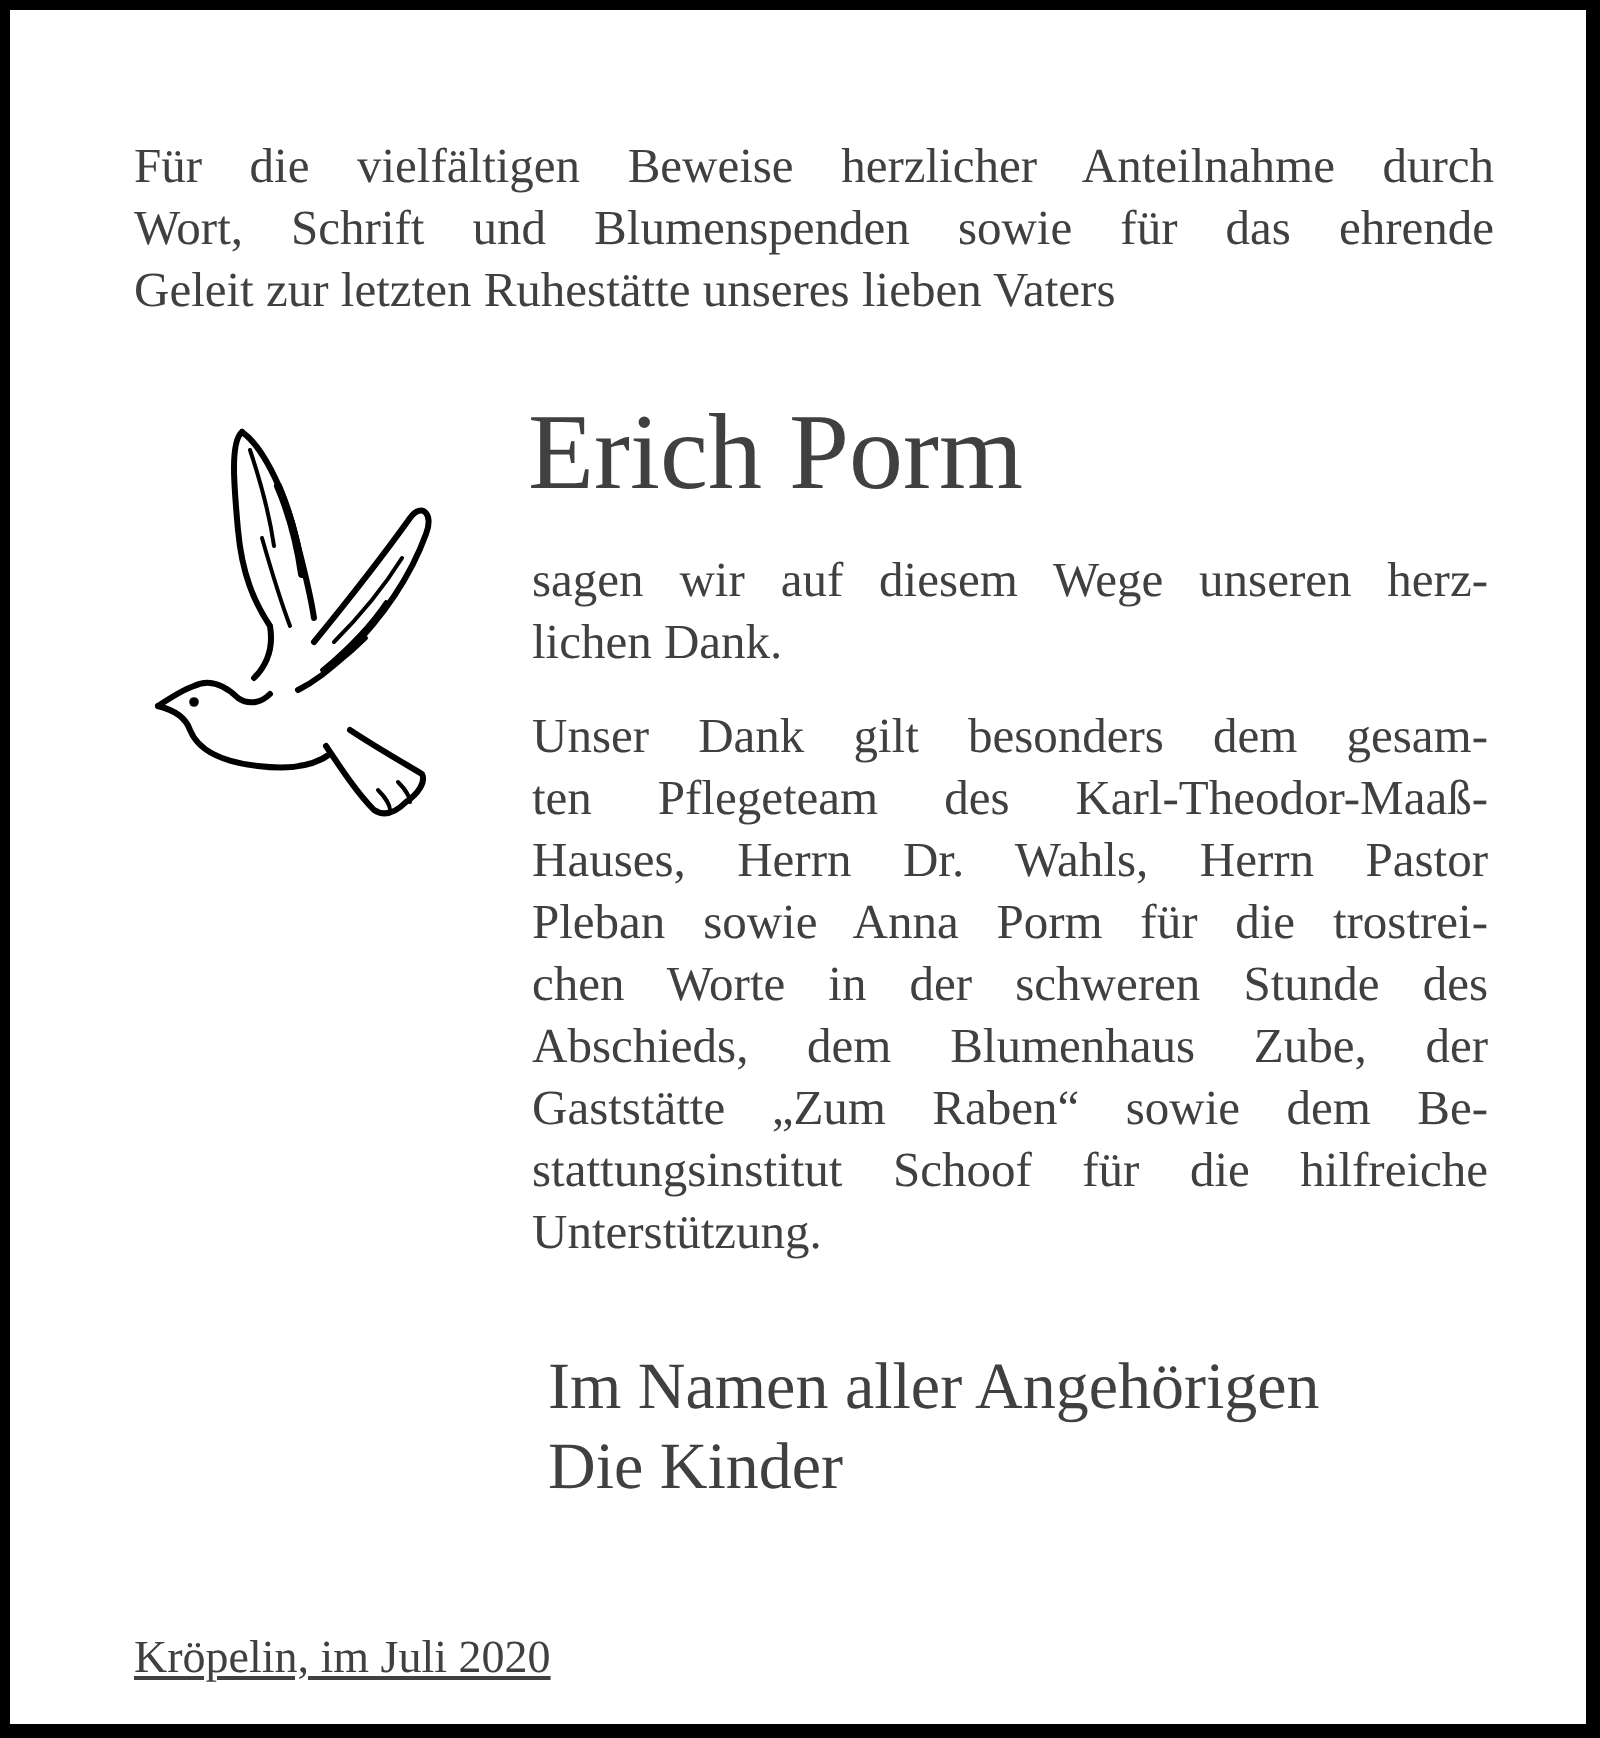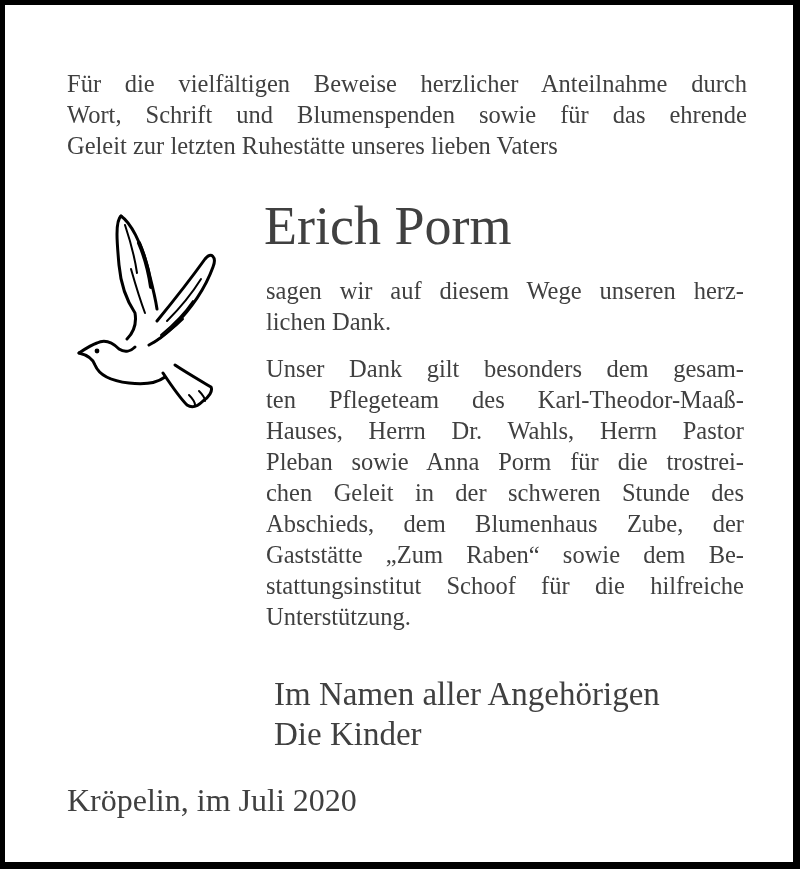--- a/index.html
+++ b/index.html
@@ -27,22 +27,22 @@
       position: absolute; left: 261px; top: 270px; width: 478px;
       font-size: 24.5px; line-height: 31px;
     }
     .body .line { display: block; white-space: nowrap; }
     .body .just { text-align: justify; text-align-last: justify; }
     .p2 { margin-top: 16px; }
     .sign { position: absolute; left: 269px; font-size: 33px; line-height: 31px; white-space: nowrap; }
     .sign1 { top: 674px; }
     .sign2 { top: 714px; }
     .place {
-      position: absolute; left: 62px; top: 780px;
-      font-size: 32px; line-height: 31px; white-space: nowrap;
+      position: absolute; left: 62px; top: 808px;
+      font-size: 23px; line-height: 31px; white-space: nowrap; text-decoration: underline;
     }
   </style>
 </head>
 <body>
 
 <div class="frame">
 
   <div class="intro serif">
     <span class="line just">Für die vielfältigen Beweise herzlicher Anteilnahme durch</span>
     <span class="line just">Wort, Schrift und Blumenspenden sowie für das ehrende</span>
@@ -76,21 +76,21 @@
   <div class="body serif">
     <div>
       <span class="line just">sagen wir auf diesem Wege unseren herz-</span>
       <span class="line">lichen Dank.</span>
     </div>
     <div class="p2">
       <span class="line just">Unser Dank gilt besonders dem gesam-</span>
       <span class="line just">ten Pflegeteam des Karl-Theodor-Maaß-</span>
       <span class="line just">Hauses, Herrn Dr. Wahls, Herrn Pastor</span>
       <span class="line just">Pleban sowie Anna Porm  für die trostrei-</span>
-      <span class="line just">chen Geleit in der schweren Stunde des</span>
+      <span class="line just">chen Worte in der schweren Stunde des</span>
       <span class="line just">Abschieds, dem Blumenhaus Zube, der</span>
       <span class="line just">Gaststätte „Zum Raben“ sowie dem Be-</span>
       <span class="line just">stattungsinstitut Schoof für die hilfreiche</span>
       <span class="line">Unterstützung.</span>
     </div>
   </div>
 
   <div class="sign sign1 serif">Im Namen aller Angehörigen</div>
   <div class="sign sign2 serif">Die Kinder</div>
 

